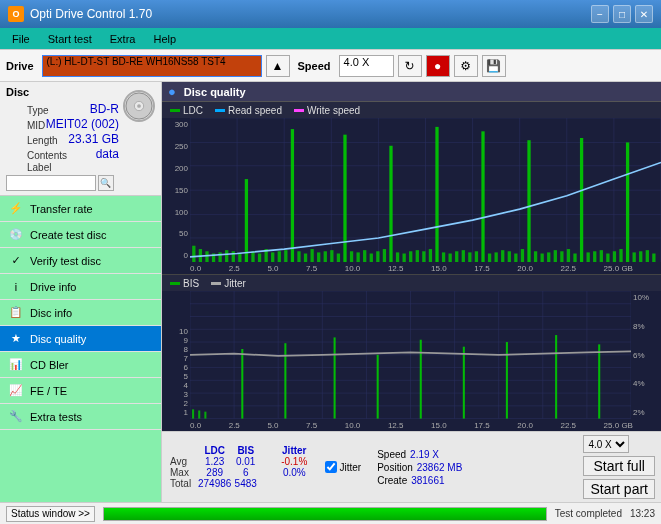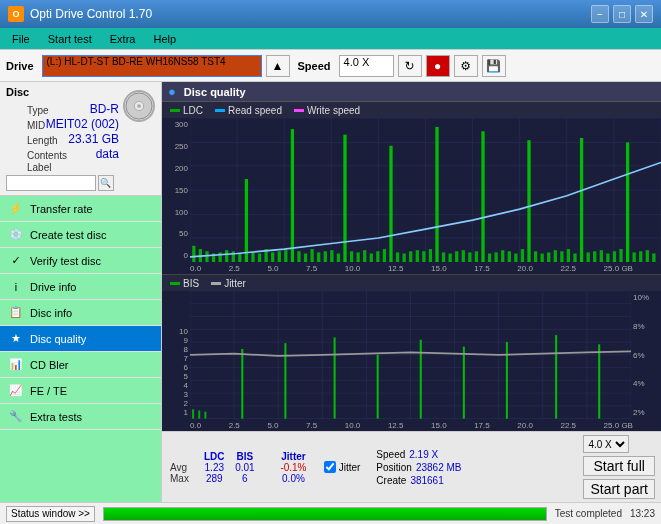--- a/index.html
+++ b/index.html
@@ -509,20 +509,27 @@
           <td></td>
           <td style="color:#cc0000; text-align:center;">-0.1%</td>
         </tr>
         <tr>
           <td style="color:#333; padding:0 2px;margin-left:7px;">Max</td>
           <td style="color:#0000cc; text-align:center;">289</td>
           <td style="color:#0000cc; text-align:center;">6</td>
           <td></td>
           <td style="color:#0000cc; text-align:center;">0.0%</td>
         </tr>
+        <tr>
+          <td style="color:#333; padding:0 2px;">Total</td>
+          <td style="color:#0000cc; text-align:center;">274986</td>
+          <td style="color:#0000cc; text-align:center;">5483</td>
+          <td></td>
+          <td></td>
+        </tr>
       </tbody>
         </table>
 
       <div style="display:flex; flex-direction:column; gap:2px; margin-left:4px;">
         <div style="display:flex; align-items:center; gap:3px; font-size:10px;">
           <input type="checkbox" checked="" style="width: 12px; height: 12px;">
           <span>Jitter</span>
         </div>
       </div>
 

